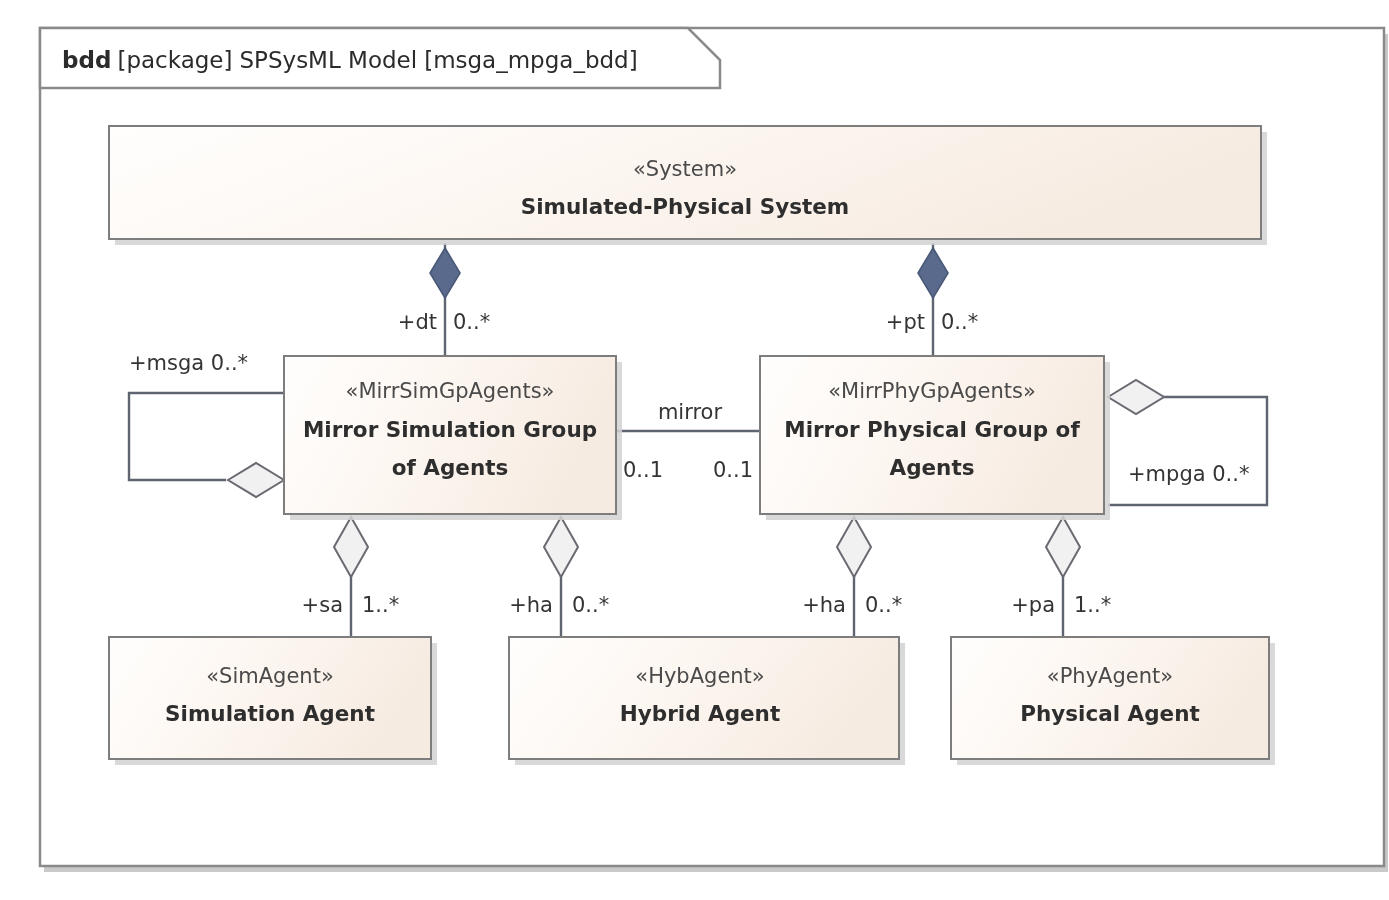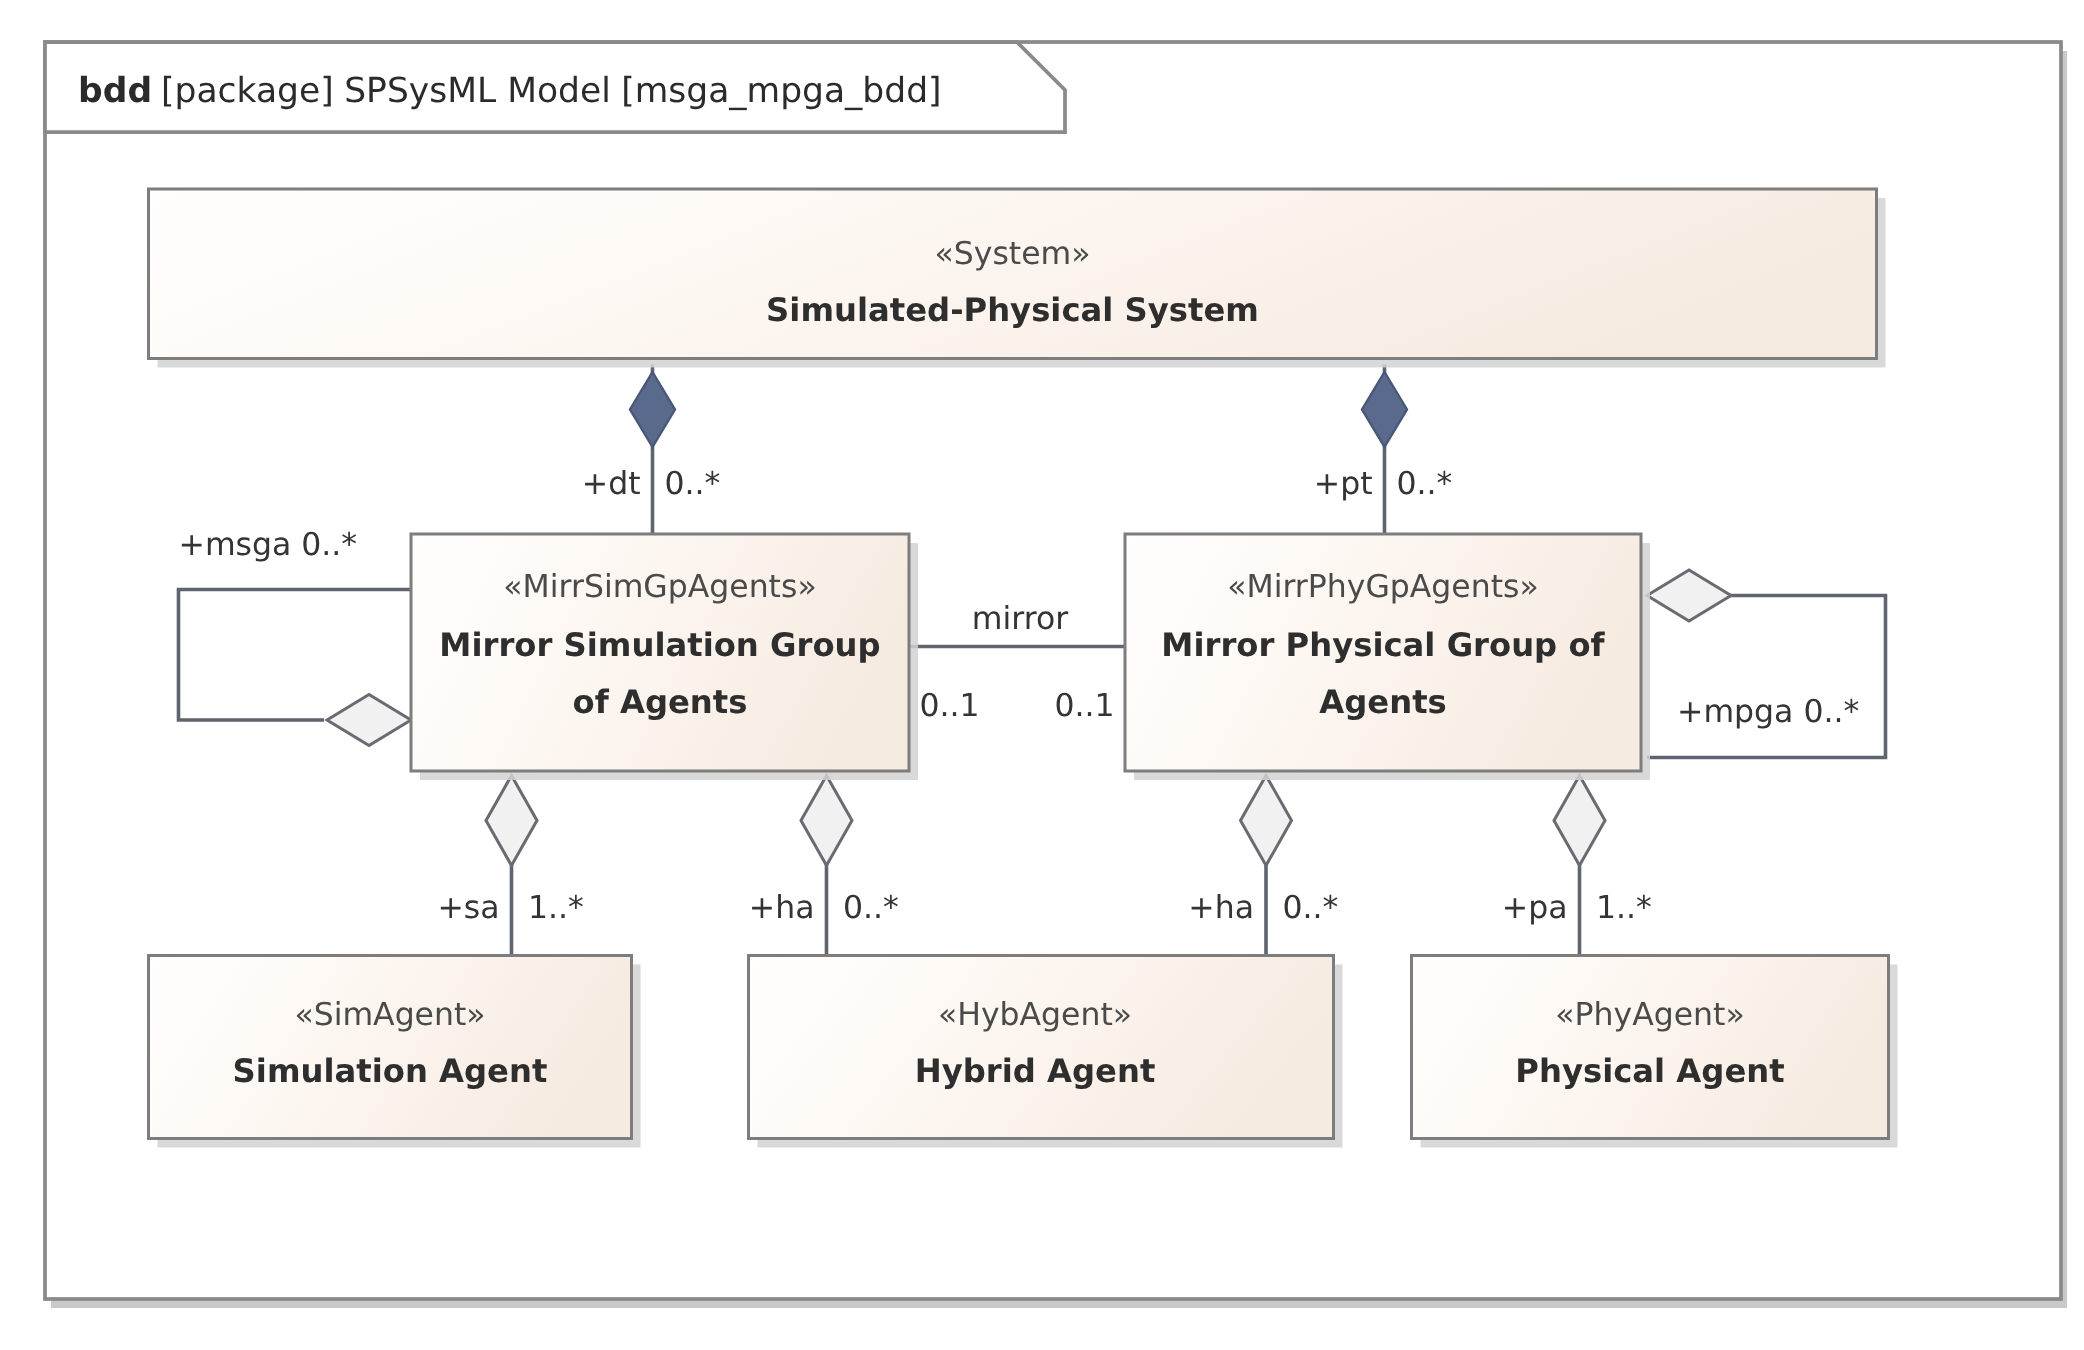--- a/index.html
+++ b/index.html
@@ -9,21 +9,21 @@
   }
   body {
     width: 1389px;
     height: 900px;
     font-family: "DejaVu Sans", "Liberation Sans", sans-serif;
     overflow: hidden;
     position: relative;
   }
   #canvas {
     position: absolute;
-    left: 6px; top: 0;
+    left: 16px; top: 0;
     width: 1105px;
     height: 900px;
   }
   svg#diagram {
     position: absolute;
     left: 0; top: 0;
     width: 1389px;
     height: 900px;
   }
   

